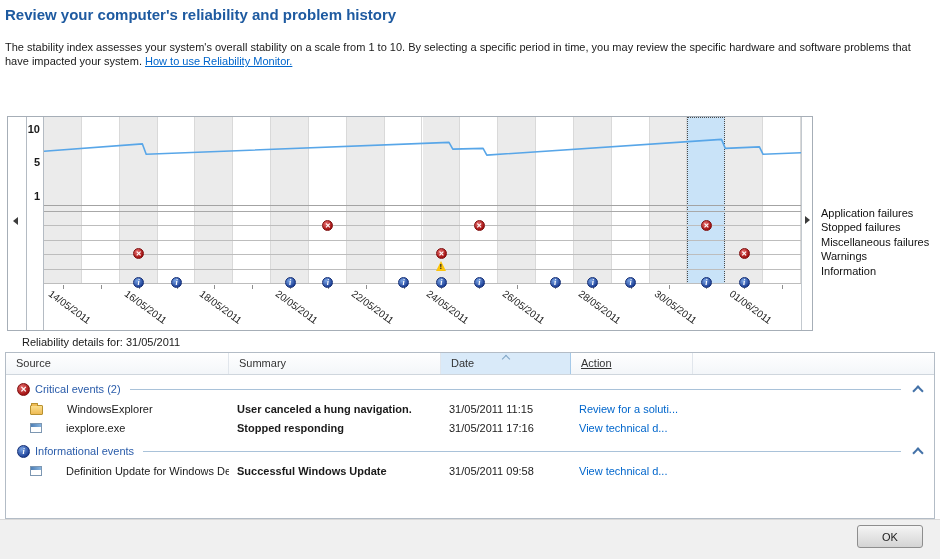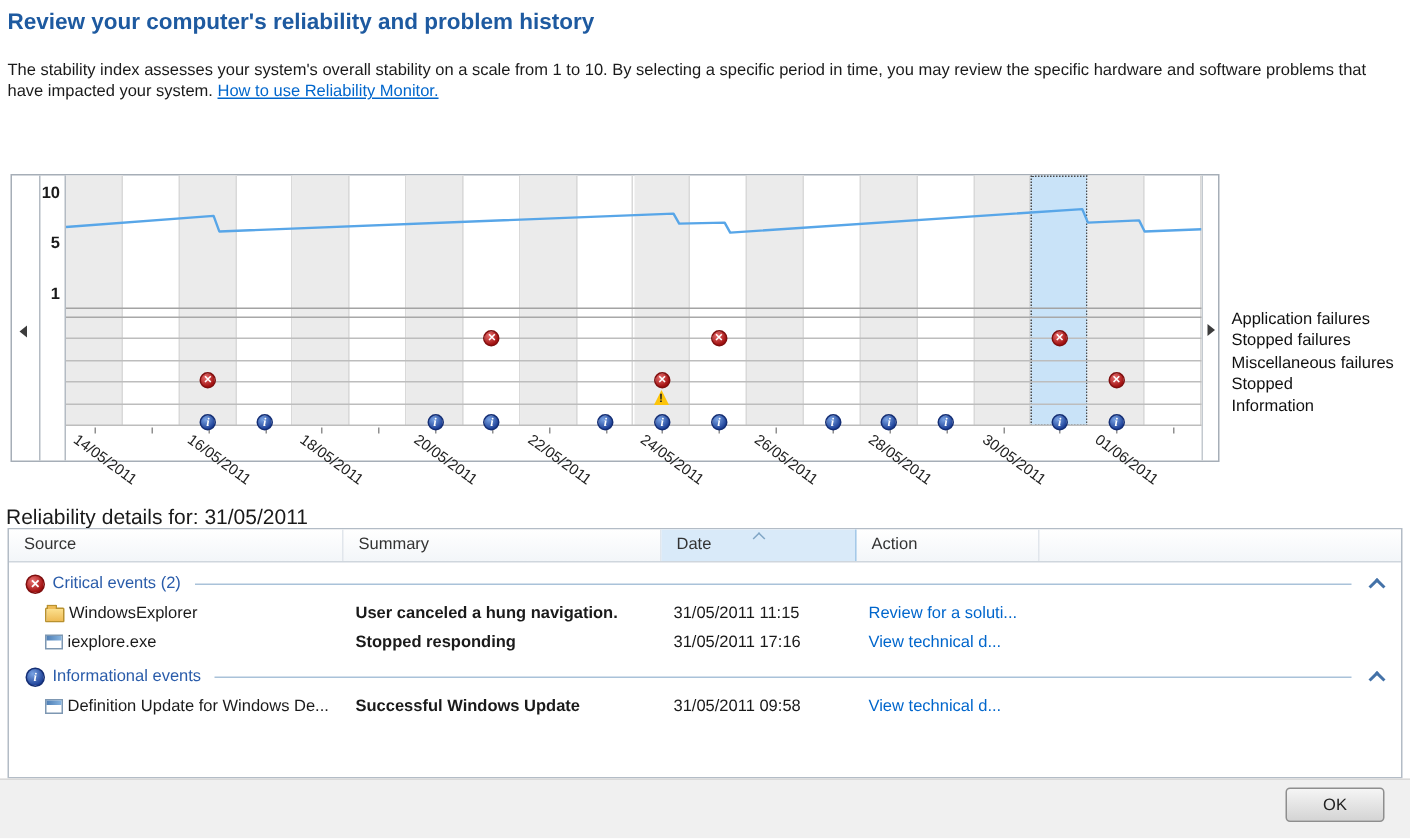--- a/index.html
+++ b/index.html
@@ -6,21 +6,21 @@
   .page{position:relative;width:940px;height:559px;background:#fff;overflow:hidden;
         font-family:"Liberation Sans",sans-serif;color:#1a1a1a;}
   .lnk{color:#0066cc;text-decoration:none;cursor:pointer;}
   h1.title{position:absolute;left:5px;top:6px;margin:0;font-size:15px;font-weight:bold;color:#1e5aa0;}
   .desc{position:absolute;left:5px;top:40px;width:926px;margin:0;font-size:11px;line-height:14px;}
   .desc .lnk{text-decoration:underline;}
   .viewbar{position:absolute;left:5px;top:98px;width:807px;font-size:11px;}
   .viewbar .bold{font-weight:bold;}
   .lastupd{position:absolute;right:0;top:0;}
   
-  .chart-box{position:absolute;left:7px;top:116px;width:806px;height:192px;border:1px solid #a6aeb7;box-sizing:border-box;background:#fff;}
+  .chart-box{position:absolute;left:7px;top:116px;width:806px;height:215px;border:1px solid #a6aeb7;box-sizing:border-box;background:#fff;}
   .gutter-l{position:absolute;left:0;top:0;bottom:0;width:18px;border-right:1px solid #b4bbc3;}
   .arr-left{position:absolute;left:5px;top:100px;width:0;height:0;border-top:4px solid transparent;border-bottom:4px solid transparent;border-right:5px solid #3c3c3c;}
   .ylabels{position:absolute;left:19px;top:0;bottom:0;width:16px;border-right:1px solid #b4bbc3;}
   .ylab{position:absolute;right:3px;font-size:11px;font-weight:bold;line-height:12px;}
   .plot{position:absolute;left:36px;top:0;width:757px;height:213px;}
   .gutter-r{position:absolute;left:793px;top:0;bottom:0;width:11px;border-left:1px solid #c3c9cf;}
   .arr-right{position:absolute;left:3px;top:99px;width:0;height:0;border-top:4px solid transparent;border-bottom:4px solid transparent;border-left:5px solid #3c3c3c;}
   .chart-col{position:absolute;top:0;height:167px;box-sizing:border-box;border-right:1px solid #d9d9d9;z-index:1;}
   .chart-col.shaded{background:#ebebeb;}
   .chart-col.selected{background:#c9e3f8;border:1px dotted #4a4a4a;z-index:1;}
@@ -41,31 +41,31 @@
   .icon-folder{position:relative;width:13px;height:10px;background:linear-gradient(#fbdf8d,#eebb55);border:1px solid #b8912f;border-radius:1px;display:inline-block;box-sizing:border-box;margin-top:2px;flex:none;}
   .icon-folder::before{content:"";position:absolute;left:0;top:-3px;width:5px;height:2px;background:#eebb55;border:1px solid #b8912f;border-bottom:none;border-radius:1px 1px 0 0;}
   .icon-window{width:12px;height:10px;background:#fff;border:1px solid #7d97b2;display:inline-block;box-sizing:border-box;flex:none;}
   .icon-window::before{content:"";display:block;height:3px;background:linear-gradient(90deg,#4f7fb5,#86b4e0);}
   .icon-copy{position:relative;width:12px;height:13px;display:inline-block;flex:none;}
   .icon-copy::before{content:"";position:absolute;left:4px;top:0;width:6px;height:8px;background:#f4f8fb;border:1px solid #8aa6c0;}
   .icon-copy::after{content:"";position:absolute;left:0;top:3px;width:6px;height:8px;background:#fff;border:1px solid #8aa6c0;}
   .chev{width:6px;height:6px;border-left:2px solid #4472a8;border-top:2px solid #4472a8;transform:rotate(45deg);margin:4px 12px 0 0;flex:none;}
   .sort-up{position:absolute;top:3px;left:50%;margin-left:-3px;width:5px;height:5px;border-left:1px solid #7fa5c5;border-top:1px solid #7fa5c5;transform:rotate(45deg);}
   
-  .details-caption{position:absolute;left:4px;top:336px;font-size:14px;}
+  .details-caption{position:absolute;left:22px;top:336px;font-size:11px;}
   .details-table{position:absolute;left:5px;top:352px;width:930px;height:167px;border:1px solid #b3bcc6;box-sizing:border-box;background:#fff;}
   .tbl-header{display:flex;height:21px;border-bottom:1px solid #cfd6dd;background:linear-gradient(#ffffff,#f3f6f9);}
   .tbl-h{box-sizing:border-box;padding:4px 0 0 10px;font-size:11px;color:#333;border-right:1px solid #e1e6ec;position:relative;flex:none;}
   .tbl-h.sorted{background:#d9eaf9;border-right:1px solid #a5c9e8;}
   .tbl-filler{flex:1;}
   .group-row{display:flex;align-items:center;height:20px;margin-top:4px;padding-left:11px;gap:5px;}
   .group-label{color:#2a5caa;font-size:11px;white-space:nowrap;}
   .group-rule{flex:1;height:1px;background:#a9c2d9;margin:0 8px 0 4px;}
   .data-row{display:flex;align-items:center;height:19px;font-size:11px;}
-  .c-source{width:223px;padding-left:24px;display:flex;gap:3px;align-items:center;box-sizing:border-box;white-space:nowrap;overflow:hidden;}
+  .c-source{width:223px;padding-left:24px;display:flex;gap:24px;align-items:center;box-sizing:border-box;white-space:nowrap;overflow:hidden;}
   .c-summary{width:212px;box-sizing:border-box;padding-left:8px;white-space:nowrap;overflow:hidden;font-weight:bold;}
   .c-date{width:130px;box-sizing:border-box;padding-left:8px;}
   .c-action{width:110px;box-sizing:border-box;padding-left:8px;white-space:nowrap;}
   
   .footer{position:absolute;left:0;top:519px;width:940px;height:40px;background:#f0f0f0;border-top:1px solid #d9d9d9;box-sizing:border-box;}
   .footer-links{display:flex;align-items:center;gap:22px;padding:12px 0 0 8px;font-size:11px;}
   .flink{display:flex;align-items:center;gap:5px;}
   .ok-btn{position:absolute;right:17px;top:5px;width:66px;height:23px;background:linear-gradient(#f5f5f5,#e6e6e6 45%,#d4d4d4);border:1px solid #8e8e8e;border-radius:3px;font-family:"Liberation Sans",sans-serif;font-size:11px;color:#222;cursor:pointer;}
 </style>
 </head>
@@ -169,31 +169,31 @@
         <div class="dlabel" style="left: 690.2px; top: 171px;">01/06/2011</div>
       </div>
     <div class="gutter-r">
         <span class="arr-right"></span>
       </div>
   </div>
   <div class="legend">
       <div class="legend-item">Application failures</div>
       <div class="legend-item">Stopped failures</div>
       <div class="legend-item">Miscellaneous failures</div>
-      <div class="legend-item">Stopped</div>
+      <div class="legend-item">Warnings</div>
       <div class="legend-item">Information</div>
     </div>
 
   <div class="details-caption">Reliability details for: 31/05/2011</div>
   <div class="details-table">
     <div class="tbl-header">
         <div class="tbl-h" style="width: 223px;">Source</div>
         <div class="tbl-h" style="width: 212px;">Summary</div>
         <div class="tbl-h sorted" style="width: 130px;">Date<span class="sort-up"></span></div>
-        <div class="tbl-h" style="width: 122px;">Action</div>
+        <div class="tbl-h" style="width: 122px; text-decoration: underline;">Action</div>
         <div class="tbl-filler"></div>
       </div>
     <div class="tbl-body">
         <div class="group-row">
           <span class="ic-err lg">✕</span>
           <div class="group-label">Critical events (2)</div>
           <div class="group-rule"></div>
           <div class="chev"></div>
         </div>
         <div class="data-row">

